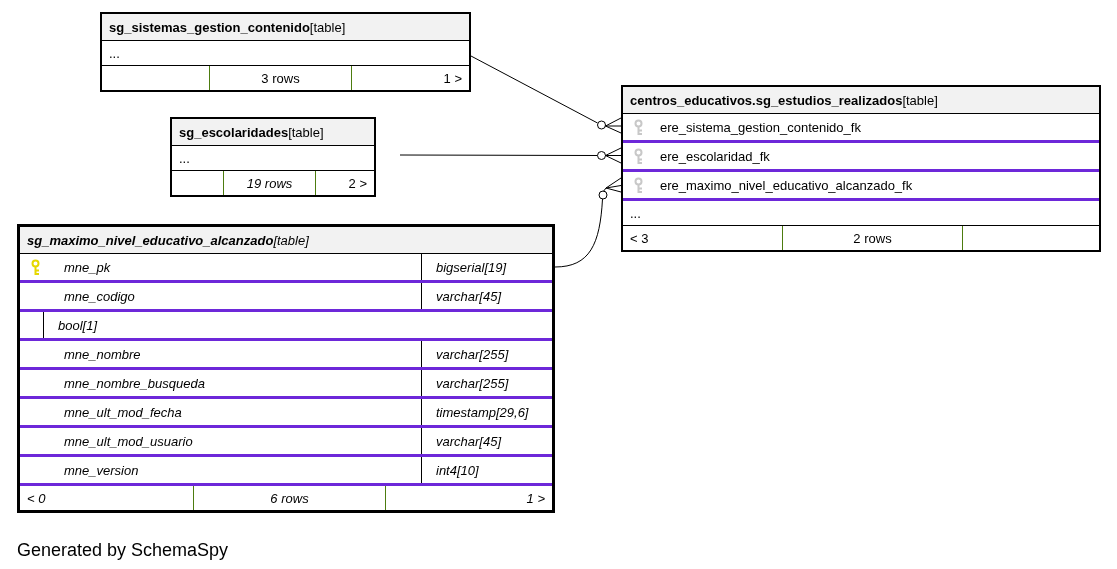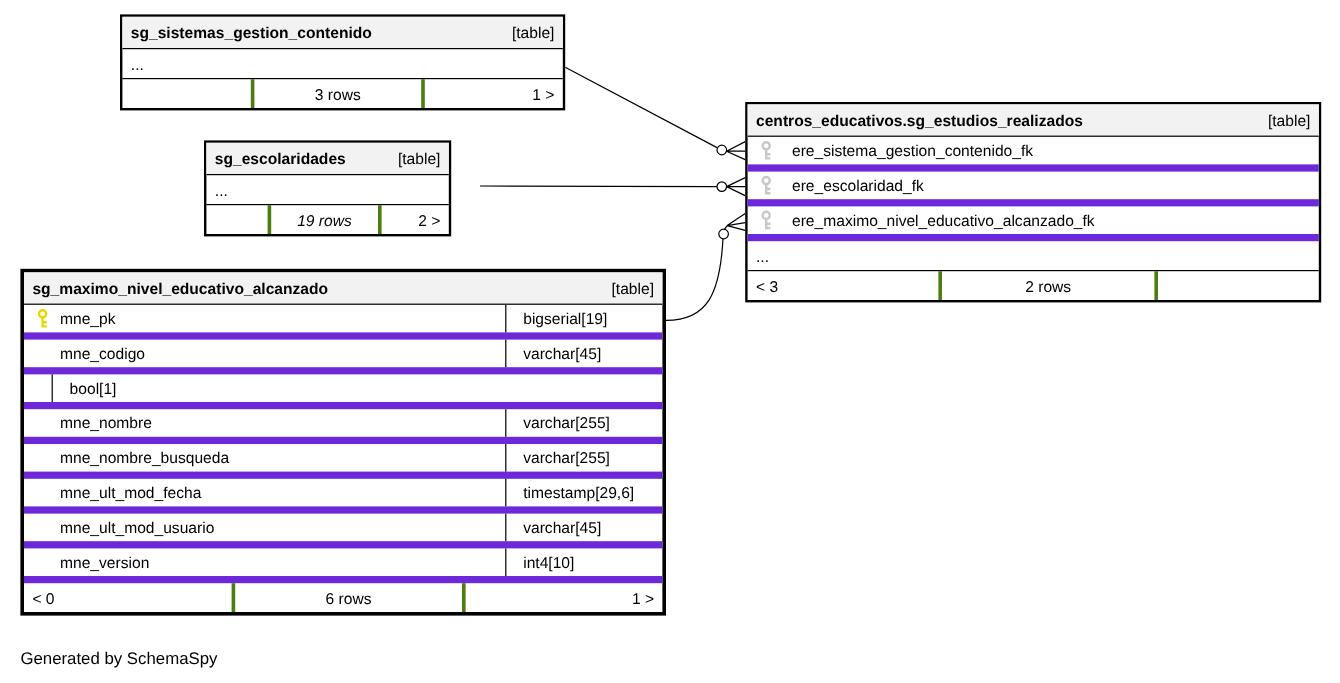--- a/index.html
+++ b/index.html
@@ -13,25 +13,24 @@
     overflow: hidden;
   }
   .canvas { position: absolute; inset: 0; }
   svg.connections { position: absolute; left: 0; top: 0; pointer-events: none; }
 
   .tbl {
     position: absolute;
     border: 2px solid #000;
     background: #fff;
   }
-  .tbl.main { border-width: 3px; }
+  .tbl.main { border-width: 3px; font-style: italic; }
 
   .tbl-header {
     display: flex;
-    justify-content: space-between;
     align-items: center;
     background: #f2f2f2;
     border-bottom: 1px solid #000;
     height: 27px;
     padding: 0 7px;
   }
   .tbl-name { font-weight: bold; white-space: nowrap; }
   .type-label { font-weight: normal; white-space: nowrap; }
 
   .dots-row {
@@ -39,71 +38,71 @@
     align-items: center;
     height: 25px;
     padding: 0 7px;
     border-bottom: 1px solid #000;
   }
 
   .row {
     display: flex;
     align-items: center;
     height: 29px;
-    border-bottom: 6px solid #6d28d9;
+    border-bottom: 3px solid #6d28d9;
     padding-left: 7px;
   }
   .icon-slot {
     width: 16px;
     display: inline-flex;
     align-items: center;
     justify-content: center;
     flex: 0 0 16px;
   }
-  .cname { margin-left: 7px; flex: 1 1 auto; white-space: nowrap; }
+  .cname { margin-left: 21px; flex: 1 1 auto; white-space: nowrap; }
   .fkname { margin-left: 14px; white-space: nowrap; }
   .ctype {
     flex: 0 0 131px;
     border-left: 1px solid #000;
     height: 100%;
     display: flex;
     align-items: center;
     padding-left: 14px;
     white-space: nowrap;
   }
 
   .tfooter { display: flex; height: 24px; }
   .tfooter .cell {
     display: flex;
     align-items: center;
     height: 100%;
     padding: 0 7px;
     white-space: nowrap;
   }
-  .tfooter .cell + .cell { border-left: 3px solid #4d7c0f; }
+  .tfooter .cell + .cell { border-left: 1px solid #4d7c0f; }
   .cell.center { justify-content: center; }
   .cell.right { justify-content: flex-end; }
 
   
   #t-sistemas     { left: 100px; top: 12px;  width: 371px; }
   #t-escolaridades{ left: 170px; top: 117px; width: 206px; }
   #t-maximo       { left: 17px;  top: 224px; width: 538px; }
   #t-estudios     { left: 621px; top: 85px;  width: 480px; }
 
   
   #t-sistemas .c1 { width: 107px; } #t-sistemas .c2 { width: 142px; } #t-sistemas .c3 { width: 118px; }
   #t-escolaridades .c1 { width: 57px; } #t-escolaridades .c2 { width: 103px; font-style: italic; } #t-escolaridades .c3 { width: 66px; }
   #t-maximo .c1 { width: 173px; } #t-maximo .c2 { width: 192px; } #t-maximo .c3 { width: 167px; }
   #t-estudios .c1 { width: 159px; } #t-estudios .c2 { width: 180px; } #t-estudios .c3 { width: 137px; }
 
   .caption {
     position: absolute;
     left: 17px;
     top: 540px;
-    font-size: 14px;
+    font-size: 18px;
   }
 </style>
 </head>
 <body>
 
 <div class="canvas">
 
   <svg class="connections" width="1117" height="569" fill="none" stroke="#000" stroke-width="1">
 
     <g>

